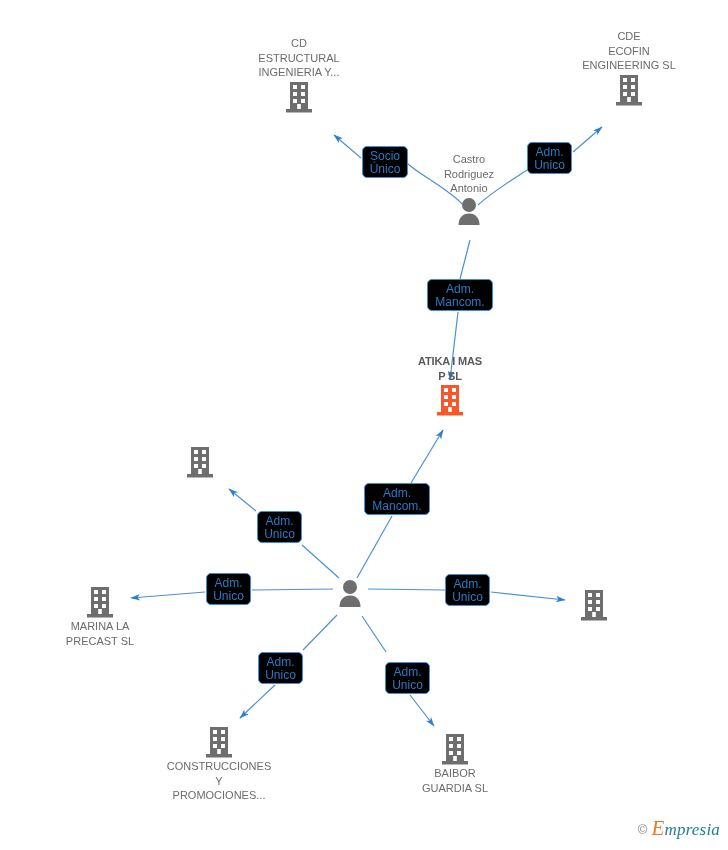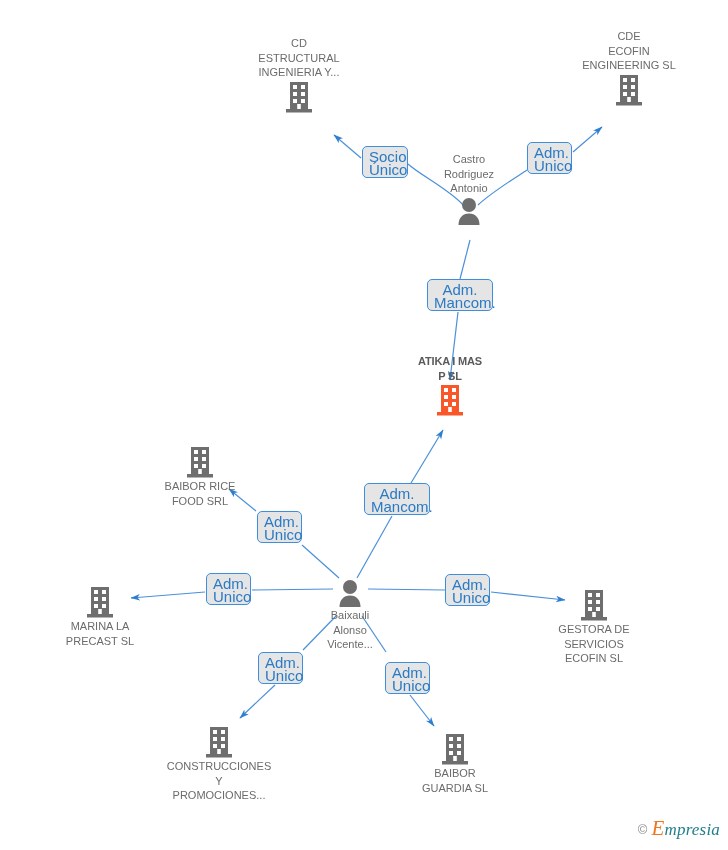--- a/index.html
+++ b/index.html
@@ -44,23 +44,23 @@
   }
   .node.company-root .cap {
     font-weight: bold;
     color: #5a5a5a;
     letter-spacing: -0.2px;
   }
   .edge-label {
     position: absolute;
     border: 1px solid #3d8edc;
     border-radius: 5px;
-    background: #e5e5e5;
+    background: #000000;
     color: #2a7ac4;
-    font-size: 15px;
+    font-size: 12px;
     line-height: 13px;
     text-align: center;
     padding: 3px 6px 4px 6px;
     white-space: pre-line;
     box-sizing: border-box;
   }
   .watermark {
     position: absolute;
     right: 8px;
     bottom: 10px;
@@ -204,22 +204,20 @@
         <rect x="0" y="29" width="26" height="3.5" fill="#6e6e6e"></rect>
         <rect x="7" y="5" width="4" height="4" fill="#ffffff"></rect>
         <rect x="15" y="5" width="4" height="4" fill="#ffffff"></rect>
         <rect x="7" y="12" width="4" height="4" fill="#ffffff"></rect>
         <rect x="15" y="12" width="4" height="4" fill="#ffffff"></rect>
         <rect x="7" y="19" width="4" height="4" fill="#ffffff"></rect>
         <rect x="15" y="19" width="4" height="4" fill="#ffffff"></rect>
         <rect x="11.2" y="24" width="3.6" height="5" fill="#ffffff"></rect>
       </svg>
     </span>
-    <span class="cap">BAIBOR RICE
-FOOD SRL</span>
   </div>
 
   <div class="node" style="left:100px; top:585px;">
     <span class="glyph">
       <svg width="26" height="34" viewBox="0 0 26 34" aria-hidden="true">
         <rect x="4" y="2" width="18" height="27" fill="#6e6e6e"></rect>
         <rect x="0" y="29" width="26" height="3.5" fill="#6e6e6e"></rect>
         <rect x="7" y="5" width="4" height="4" fill="#ffffff"></rect>
         <rect x="15" y="5" width="4" height="4" fill="#ffffff"></rect>
         <rect x="7" y="12" width="4" height="4" fill="#ffffff"></rect>
@@ -240,35 +238,29 @@
         <rect x="0" y="29" width="26" height="3.5" fill="#6e6e6e"></rect>
         <rect x="7" y="5" width="4" height="4" fill="#ffffff"></rect>
         <rect x="15" y="5" width="4" height="4" fill="#ffffff"></rect>
         <rect x="7" y="12" width="4" height="4" fill="#ffffff"></rect>
         <rect x="15" y="12" width="4" height="4" fill="#ffffff"></rect>
         <rect x="7" y="19" width="4" height="4" fill="#ffffff"></rect>
         <rect x="15" y="19" width="4" height="4" fill="#ffffff"></rect>
         <rect x="11.2" y="24" width="3.6" height="5" fill="#ffffff"></rect>
       </svg>
     </span>
-    <span class="cap">GESTORA DE
-SERVICIOS
-ECOFIN  SL</span>
   </div>
 
   <div class="node" style="left:350px; top:578px;">
     <span class="glyph">
       <svg width="28" height="30" viewBox="0 0 28 30" aria-hidden="true">
         <circle cx="14" cy="9" r="7" fill="#6e6e6e"></circle>
         <path d="M14,17.5 C20.5,17.5 24.5,22 24.5,29 L3.5,29 C3.5,22 7.5,17.5 14,17.5 Z" fill="#6e6e6e"></path>
       </svg>
     </span>
-    <span class="cap">Baixauli
-Alonso
-Vicente...</span>
   </div>
 
   <div class="node" style="left:219px; top:725px;">
     <span class="glyph">
       <svg width="26" height="34" viewBox="0 0 26 34" aria-hidden="true">
         <rect x="4" y="2" width="18" height="27" fill="#6e6e6e"></rect>
         <rect x="0" y="29" width="26" height="3.5" fill="#6e6e6e"></rect>
         <rect x="7" y="5" width="4" height="4" fill="#ffffff"></rect>
         <rect x="15" y="5" width="4" height="4" fill="#ffffff"></rect>
         <rect x="7" y="12" width="4" height="4" fill="#ffffff"></rect>

